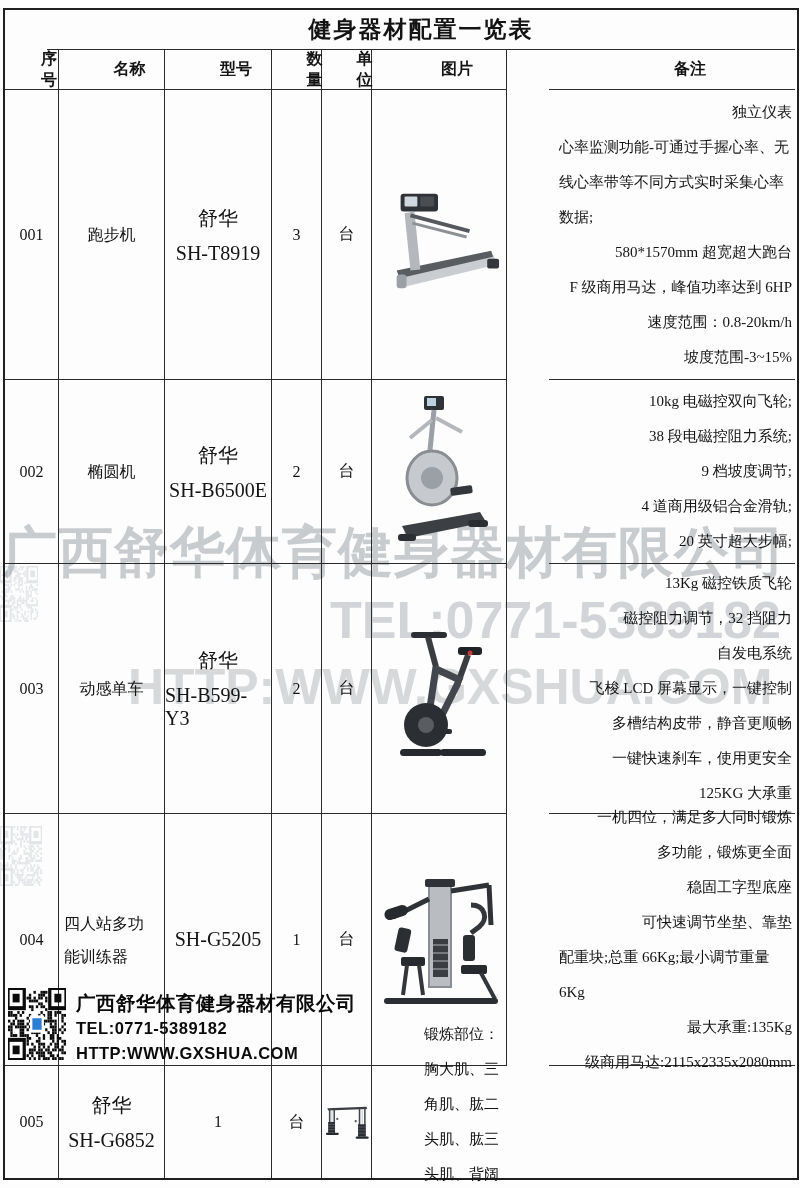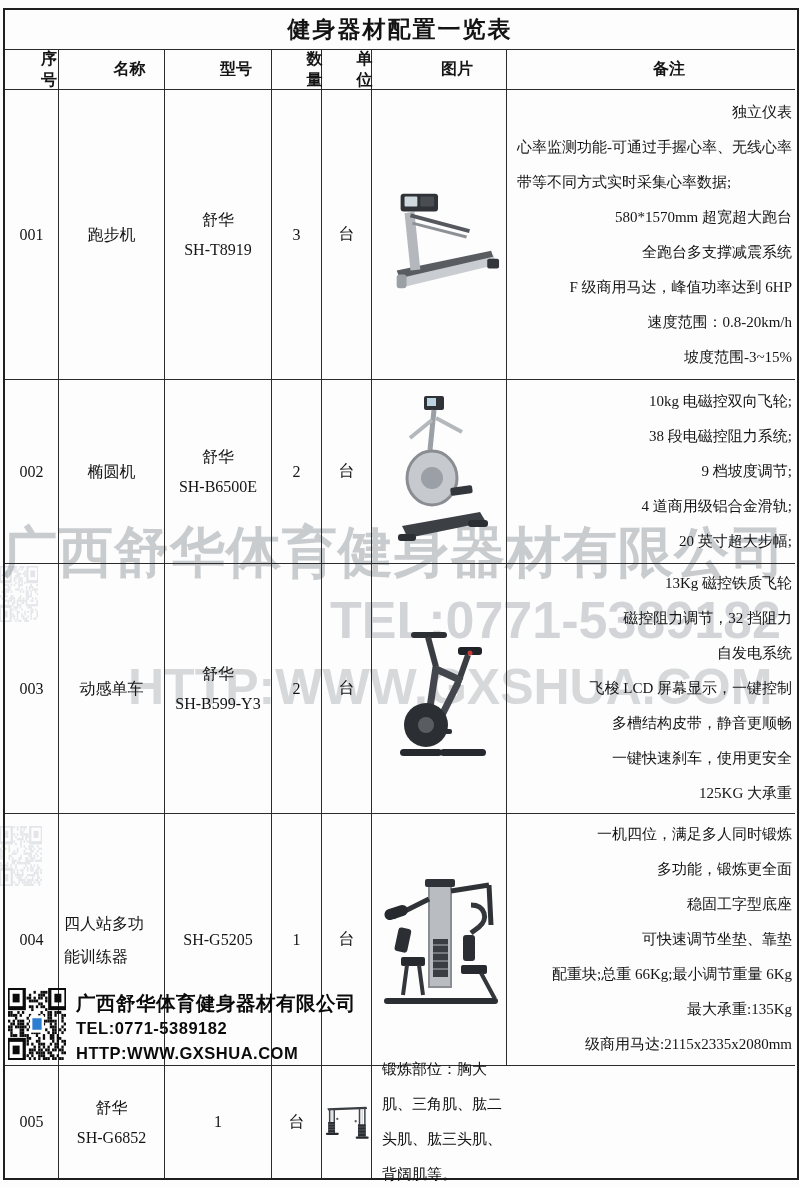--- a/index.html
+++ b/index.html
@@ -10,26 +10,26 @@
   .wm-cn{left:2px;top:516px;font-size:55px;color:rgba(170,174,179,.62);letter-spacing:1px;}
   .wm-tel{left:330px;top:590px;font-size:52px;color:rgba(175,179,184,.55);font-family:"Liberation Sans",sans-serif;}
   .wm-web{left:128px;top:658px;font-size:50px;color:rgba(175,179,184,.5);font-family:"Liberation Sans",sans-serif;}
   .wm-qr{position:absolute;z-index:1;opacity:.2;}
   
   .sheet{position:absolute;z-index:2;left:3px;top:8px;width:792px;border:2px solid #1f1f1f;
          display:grid;grid-template-columns:54px 106px 107px 50px 50px 135px 288px;
          grid-template-rows:40px 40px 290px 184px 250px 252px 112px;box-sizing:content-box;}
   .cell{border-right:1.5px solid #2b2b2b;border-bottom:1.5px solid #2b2b2b;display:flex;
         align-items:center;justify-content:center;box-sizing:border-box;background:transparent;}
-  .lastcol{border-right:none;} .lastrow{border-bottom:none;}
+  .lastcol{border-right:none;margin-left:42px;} .lastrow{border-bottom:none;}
   .title{grid-column:1/-1;font-size:23px;font-weight:700;letter-spacing:2px;}
   .hdr{font-size:16px;font-weight:700;padding-left:36px;}
   .c-txt{font-size:16px;}
   .c-name{text-align:left;line-height:33px;padding:0 5px;}
-  .c-model{flex-direction:column;gap:10px;font-size:16px;}
+  .c-model{flex-direction:column;gap:10px;font-size:20px;}
   .c-remarks{flex-direction:column;align-items:flex-end;justify-content:center;
              padding:2px 3px 2px 10px;font-size:15px;}
   .rline{line-height:35px;}
   .c-photo svg{display:block;}
   
   .stamp{position:absolute;z-index:3;left:8px;top:988px;display:flex;gap:10px;align-items:flex-start;}
   .stamp-qr{width:58px;height:72px;}
   .stamp-txt{font-family:"Liberation Sans",sans-serif;font-weight:700;color:#0b0b0b;padding-top:2px;}
   .stamp-co{font-size:19.5px;letter-spacing:.5px;line-height:26px;}
   .stamp-tel,.stamp-web{font-size:16.5px;letter-spacing:.5px;line-height:25px;}
@@ -494,21 +494,20 @@
         <rect x="26" y="22" width="38" height="18" rx="3" fill="#2f3237"></rect>
         <rect x="30" y="25" width="13" height="10" rx="1" fill="#cfd8de"></rect>
         <rect x="46" y="25" width="14" height="10" rx="1" fill="#4a4e53"></rect>
         <rect x="22" y="104" width="10" height="14" rx="3" fill="#9aa0a5"></rect>
       </svg>
     </div>
     <div class="cell c-remarks lastcol">
       <div class="rline">独立仪表</div>
       <div class="rline">心率监测功能-可通过手握心率、无线心率带等不同方式实时采集心率数据;</div>
       <div class="rline">580*1570mm 超宽超大跑台</div>
-      <div class="rline">全跑台多支撑减震系统</div>
       <div class="rline">F 级商用马达，峰值功率达到 6HP</div>
       <div class="rline">速度范围：0.8-20km/h</div>
       <div class="rline">坡度范围-3~15%</div>
     </div>
 
     <div class="cell c-txt">002</div>
     <div class="cell c-txt c-name">椭圆机</div>
     <div class="cell c-model">
       <div>舒华</div>
       <div>SH-B6500E</div>

